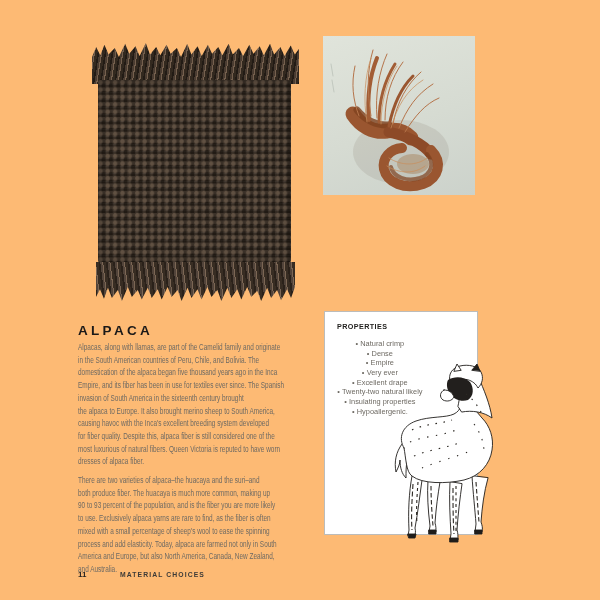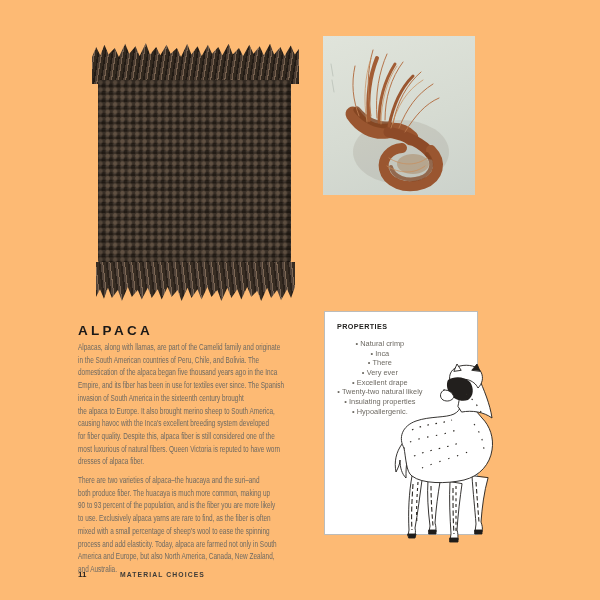--- a/index.html
+++ b/index.html
@@ -118,22 +118,22 @@
 to use. Exclusively alpaca yarns are rare to find, as the fiber is often
 mixed with a small percentage of sheep's wool to ease the spinning
 process and add elasticity. Today, alpaca are farmed not only in South
 America and Europe, but also North America, Canada, New Zealand,
 and Australia.</p>
 
   <div class="props">
     <div class="props-title">PROPERTIES</div>
     <ul>
       <li><span class="bullet">•</span><span>Natural crimp</span></li>
-      <li><span class="bullet">•</span><span>Inca</span></li>
-      <li><span class="bullet">•</span><span>There</span></li>
+      <li><span class="bullet">•</span><span>Dense</span></li>
+      <li><span class="bullet">•</span><span>Empire</span></li>
       <li><span class="bullet">•</span><span>Very ever</span></li>
       <li><span class="bullet">•</span><span>Excellent drape</span></li>
       <li><span class="bullet">•</span><span>Twenty-two natural likely</span></li>
       <li><span class="bullet">•</span><span>Insulating properties</span></li>
       <li><span class="bullet">•</span><span>Hypoallergenic.</span></li>
     </ul>
   </div>
 
   <svg class="alpaca" viewBox="0 0 116 182">
     <g stroke="#1f1d1b" fill="#fff" stroke-width="0.9" stroke-linecap="round" stroke-linejoin="round">

